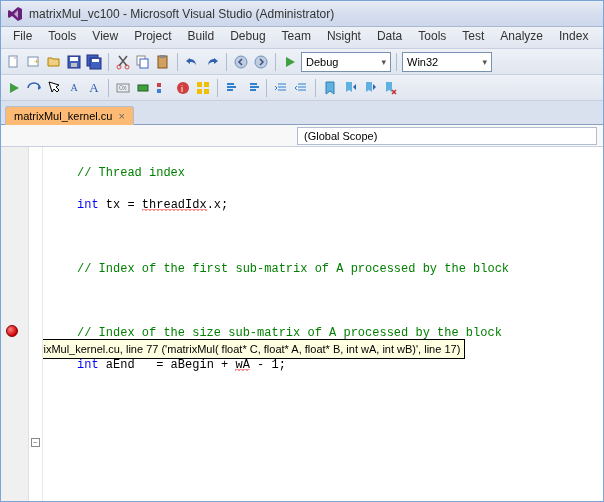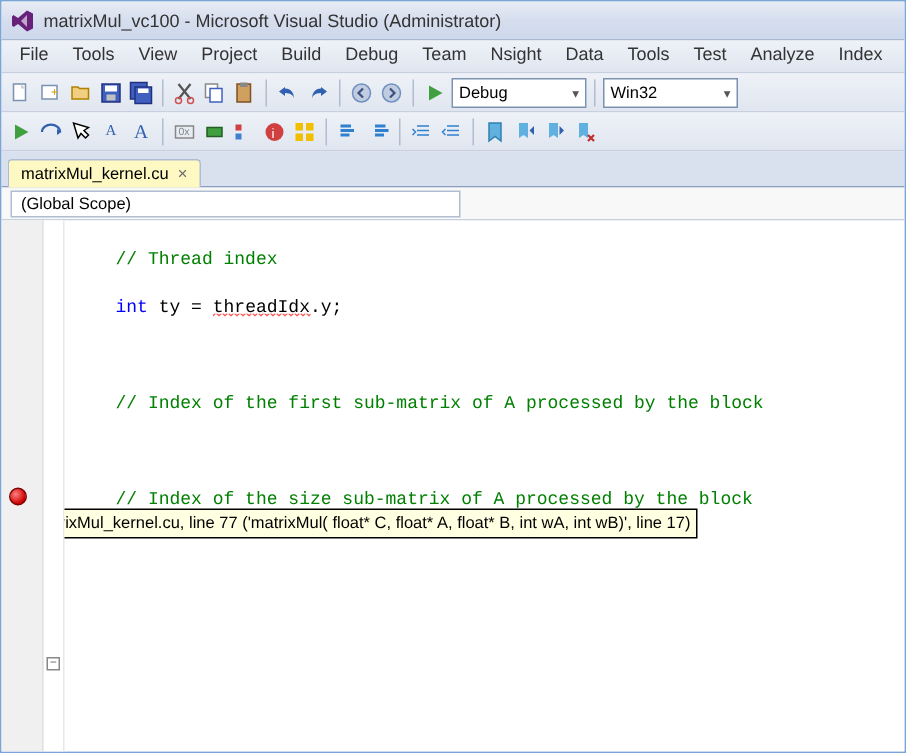--- a/index.html
+++ b/index.html
@@ -77,38 +77,39 @@
   }
   .tab-strip {
     height: 24px;
     background: #d9e1ef;
     display: flex;
     align-items: flex-end;
     padding-left: 4px;
     border-bottom: 1px solid #8a9ec0;
   }
   .doc-tab {
-    background: #fef9c3;
+    background: #fdba74;
     border: 1px solid #b0bcd0;
     border-bottom: none;
     border-radius: 3px 3px 0 0;
     padding: 3px 8px;
     font-size: 11px;
     display: flex;
     align-items: center;
     gap: 6px;
     position: relative;
     top: 1px;
   }
   .doc-tab .close { color: #666; font-size: 11px; }
   .scope-bar {
     height: 22px;
     background: #f8f8f8;
     border-bottom: 1px solid #c8d0e0;
     padding: 2px 6px;
+    text-align: right;
   }
   .scope-combo {
     display: inline-flex;
     align-items: center;
     border: 1px solid #b0bcd0;
     height: 18px;
     padding: 0 6px;
     font-size: 11px;
     background: #fff;
     width: 300px;
@@ -418,25 +419,26 @@
 </div>
 
 <div class="editor">
   <div class="gutter">
     <div class="breakpoint" style="top:178px"></div>
     <div class="collapse-glyph" style="top:291px">−</div>
   </div>
   <div class="outline-col"></div>
   <div class="code">
 <div class="line"><span class="cm">// Thread index</span></div>
-<div class="line"><span class="kw">int</span><span> ty = </span><span class="err">threadIdx</span><span>.y;</span></div>
+<div class="line"><span class="kw">int</span><span> tx = </span><span class="err">threadIdx</span><span>.x;</span></div>
 <div class="line"></div>
 <div class="line"><span class="cm">// Index of the first sub-matrix of A processed by the block</span></div>
 <div class="line"></div>
 <div class="line"><span class="cm">// Index of the size sub-matrix of A processed by the block</span></div>
+<div class="line"><span class="kw">int</span><span> aEnd   = aBegin + </span><span class="err">wA</span><span> - 1;</span></div>
 <div class="line"></div>
 
 
 
 
 
 
 
 
 

